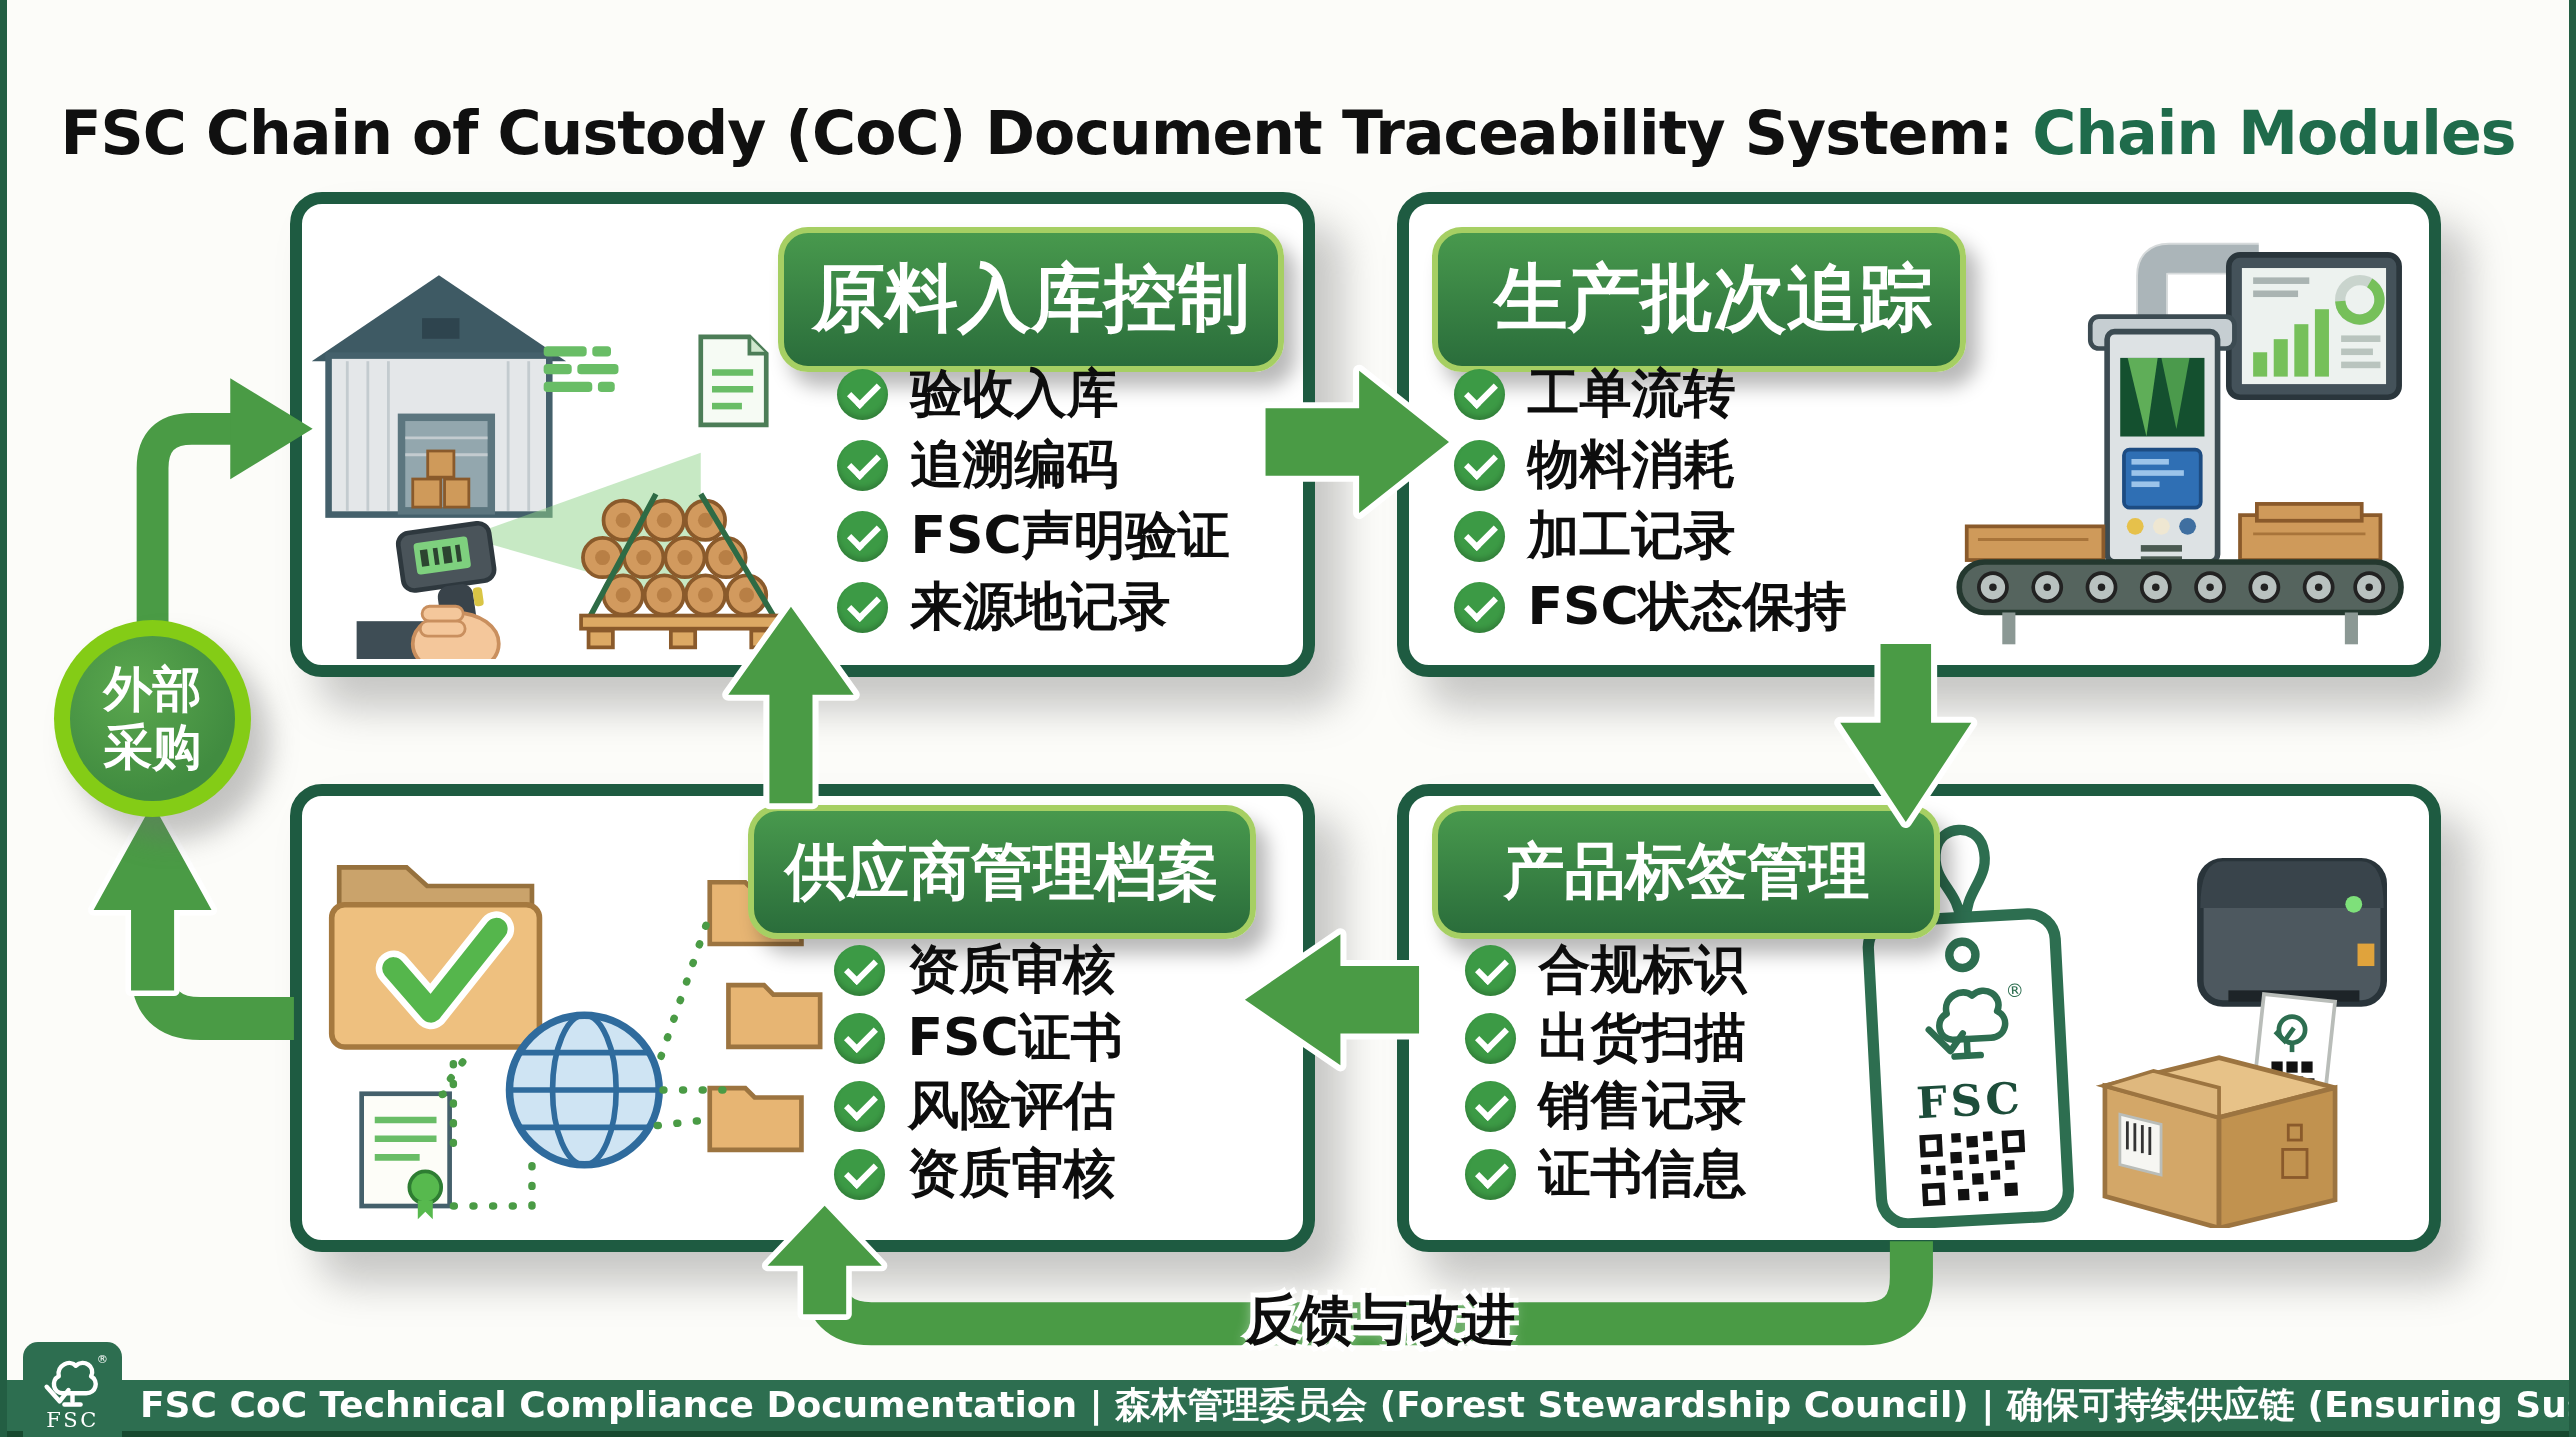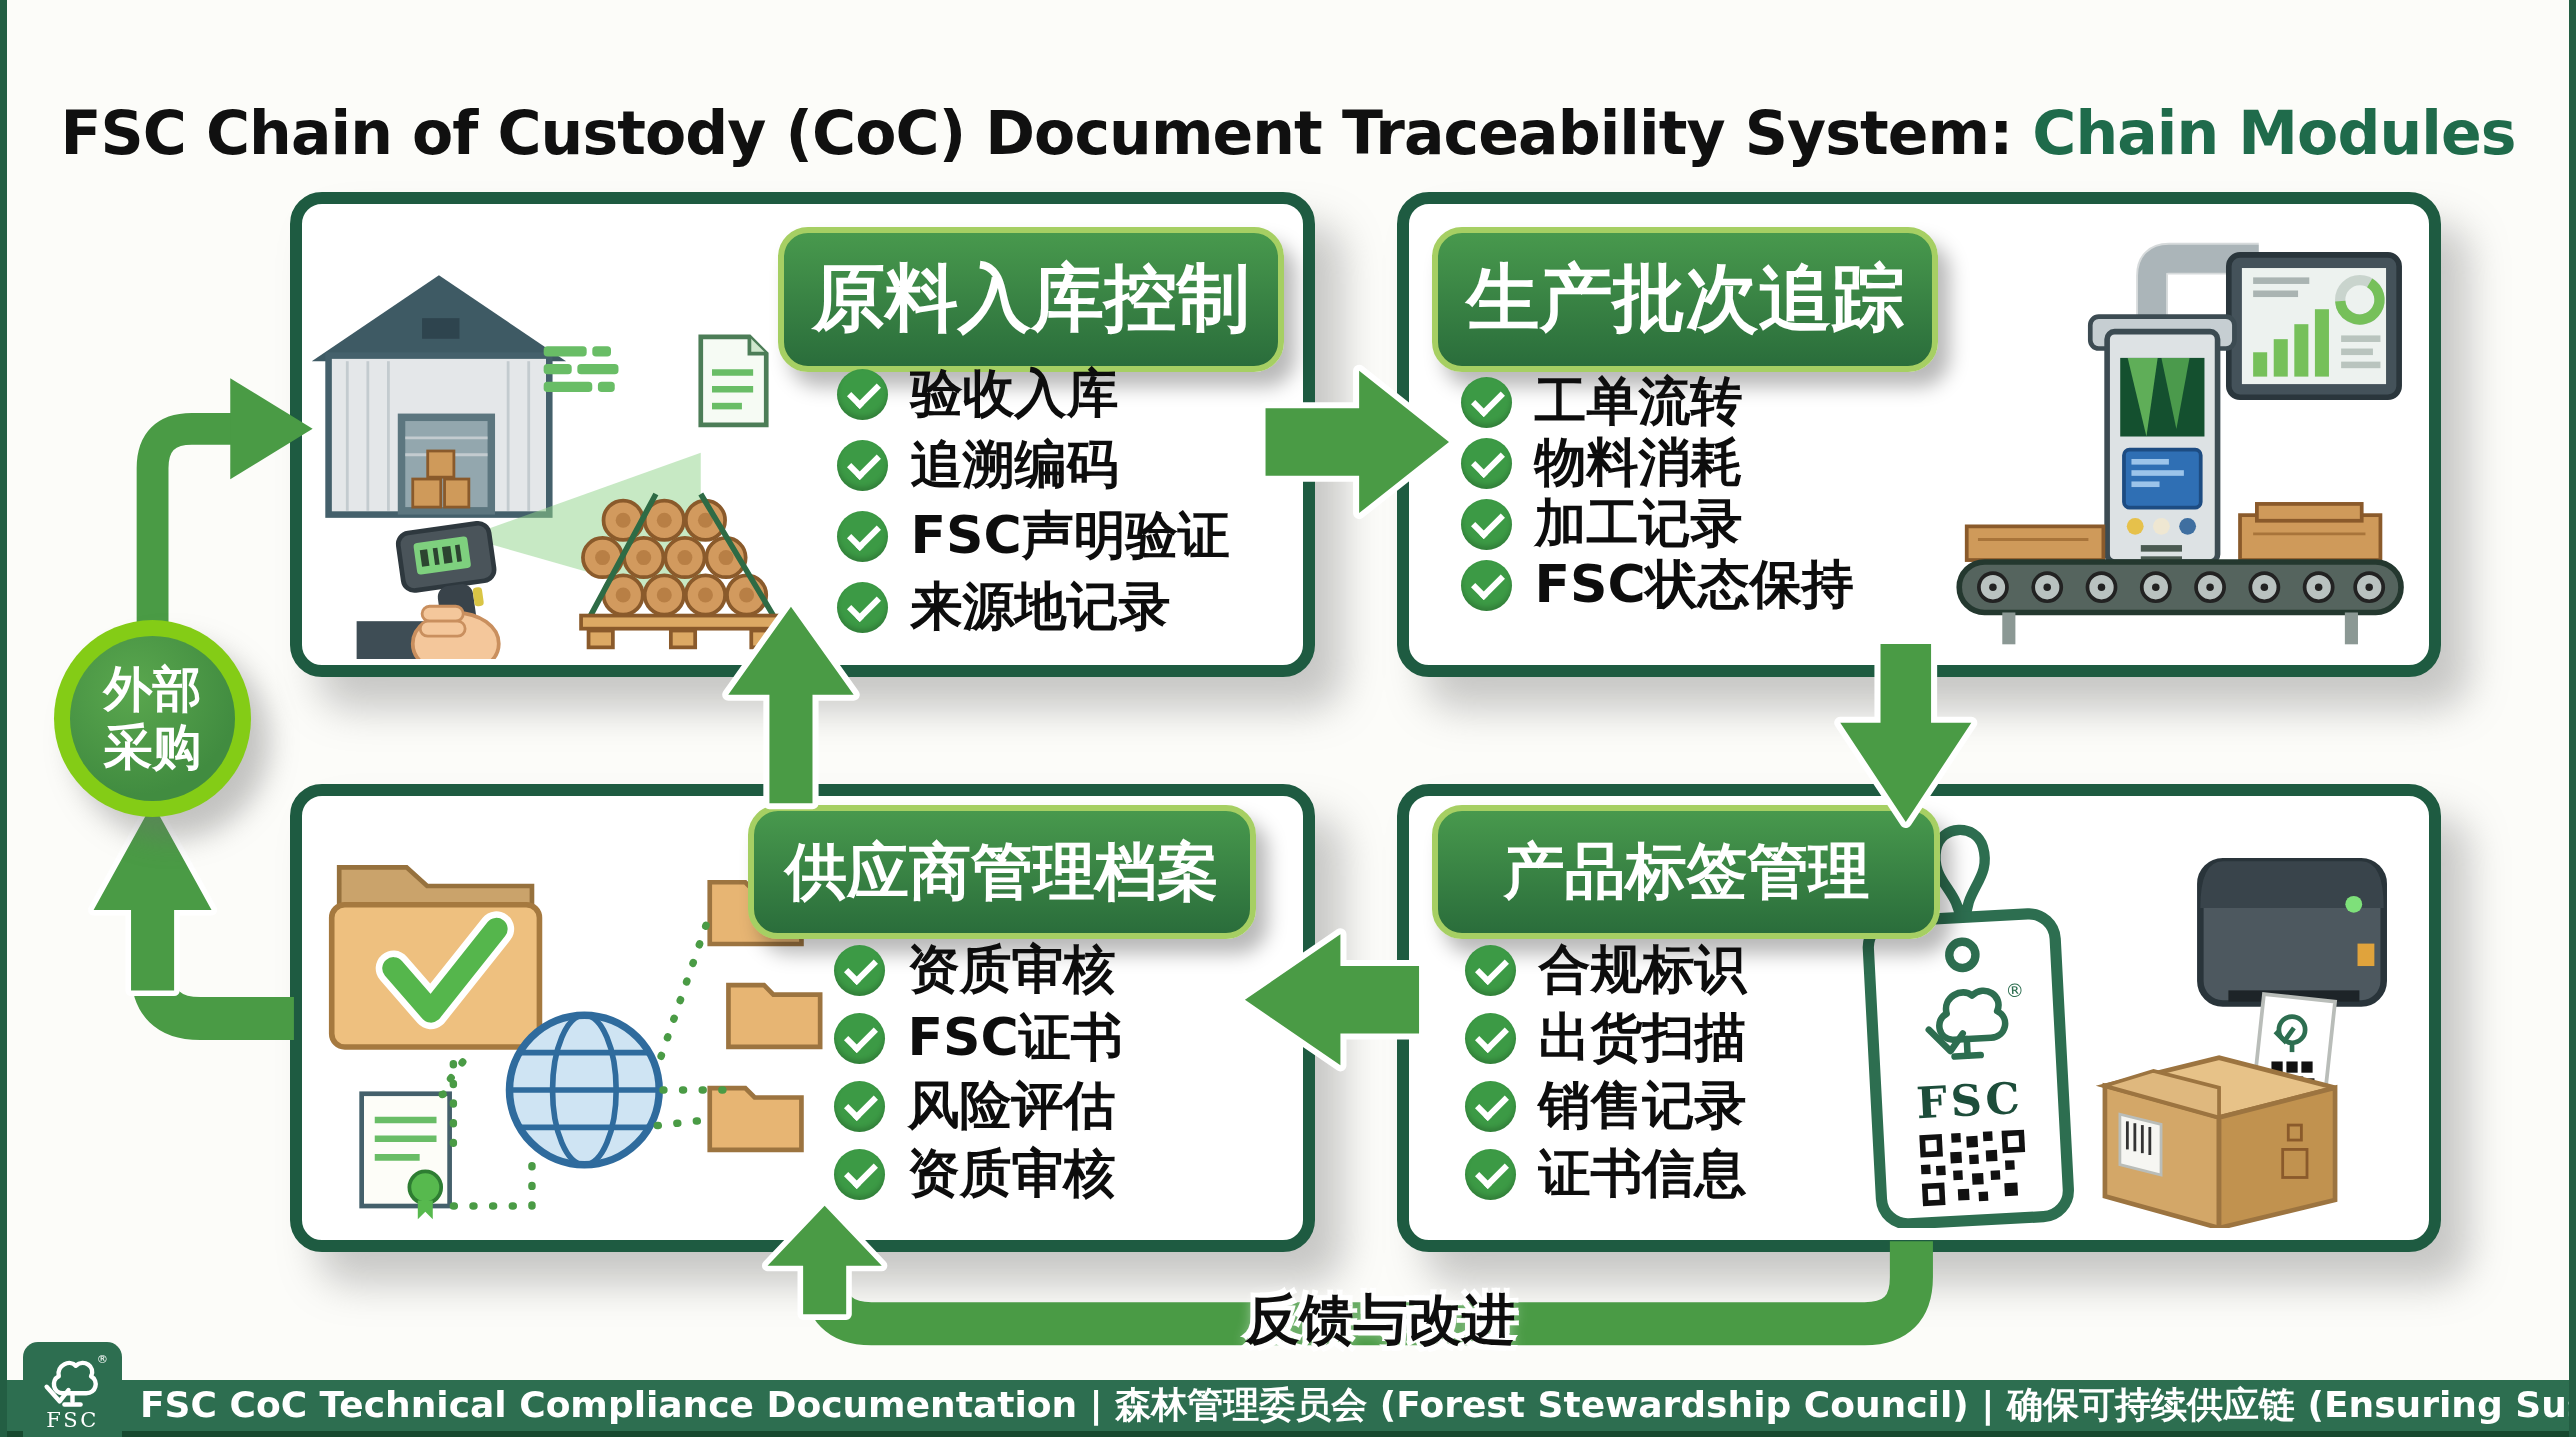--- a/index.html
+++ b/index.html
@@ -19,27 +19,27 @@
   .module.tl{left:290px;top:192px;width:1001px;height:461px;}
   .module.tr{left:1397px;top:192px;width:1020px;height:461px;}
   .module.bl{left:290px;top:784px;width:1001px;height:444px;}
   .module.br{left:1397px;top:784px;width:1020px;height:444px;}
 
   .pill{position:absolute;display:flex;align-items:center;justify-content:center;
         background:linear-gradient(180deg,#48994d 0%,#2a6d3b 100%);
         border:6.6px solid #a6cf63;border-radius:30px;color:#ffffff;font-weight:800;
         box-shadow:11.2px 15px 19px rgba(0,0,0,.28);white-space:nowrap;}
   .tl .pill{left:476px;top:23.4px;width:494px;height:133px;font-size:73px;}
-  .tr .pill{left:23.4px;top:23.4px;width:494px;height:133px;font-size:73px;}
+  .tr .pill{left:23.4px;top:23.4px;width:494px;height:133px;font-size:73px;padding-left:28px;}
   .bl .pill{left:446px;top:9.4px;width:496px;height:122px;font-size:62px;}
   .br .pill{left:23.4px;top:9.4px;width:496px;height:122px;font-size:61px;}
 
   .checklist{position:absolute;display:flex;flex-direction:column;list-style:none;margin:0;padding:0;}
   .tl .checklist{left:535px;top:164px;gap:19px;}
-  .tr .checklist{left:52px;top:164px;gap:9px;margin-top:8px;}
+  .tr .checklist{left:45px;top:164px;gap:19px;}
   .bl .checklist{left:532px;top:148px;gap:16px;}
   .br .checklist{left:56px;top:148px;gap:16px;}
   .checklist li{display:flex;align-items:center;gap:22.5px;height:52px;}
   .check{flex:0 0 auto;width:51px;height:51px;border-radius:50%;background:#3c9a45;position:relative;
          box-shadow:inset 0 -3.7px 5.6px rgba(0,0,0,.18);}
   .check::after{content:"";position:absolute;left:12px;top:14px;width:24px;height:12px;
                 border-left:6.6px solid #fff;border-bottom:6.6px solid #fff;transform:rotate(-45deg);}
   .item-label{font-size:52px;font-weight:800;color:#0d0d0d;white-space:nowrap;}
 
   .illu{position:absolute;}

